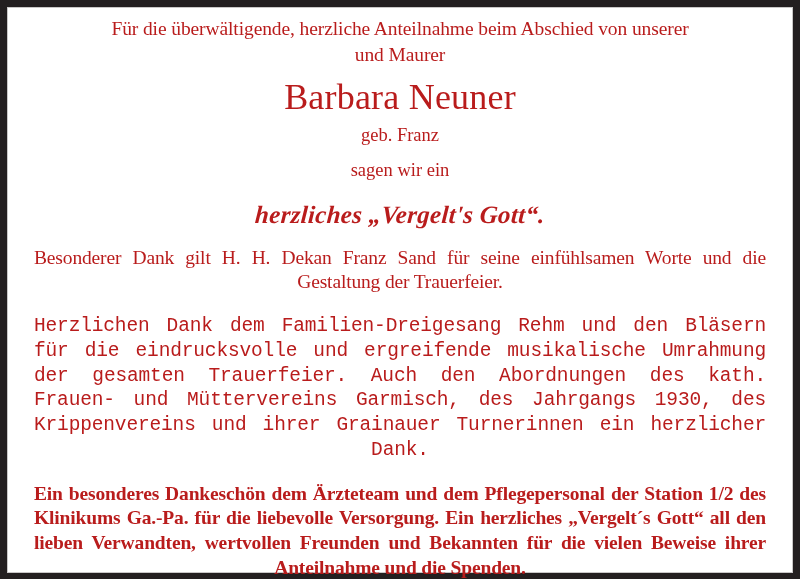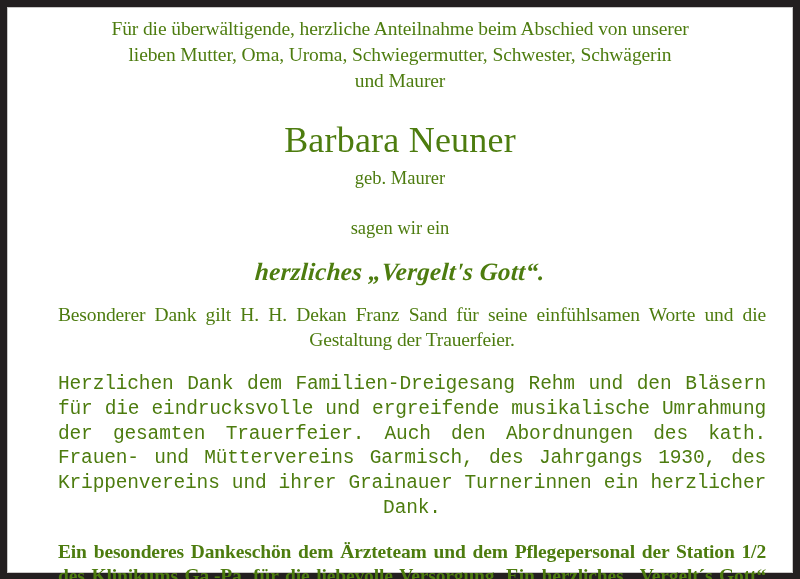--- a/index.html
+++ b/index.html
@@ -9,21 +9,21 @@
     background: #ffffff;
   }
   #notice-card {
     position: relative;
     width: 800px;
     height: 579px;
     box-sizing: border-box;
     background: #ffffff;
     overflow: hidden;
     font-family: "Liberation Serif", "DejaVu Serif", serif;
-    color: #4d7c0f;
+    color: #b91c1c;
   }
   
   .frame-edge {
     position: absolute;
     background: #231f20;
   }
   #frame-top    { left: 0;  top: 0;    width: 800px; height: 7px; }
   #frame-left   { left: 0;  top: 0;    width: 7px;   height: 579px; }
   #frame-right  { right: 0; top: 0;    width: 7px;   height: 579px; }
   #frame-bottom { left: 0;  bottom: 0; width: 800px; height: 6px; }
@@ -49,55 +49,54 @@
     font-size: 19.5px;
     line-height: 1.33;
     letter-spacing: -0.1px;
   }
   .intro-line { display: block; }
 
   #deceased-name {
     text-align: center;
     font-size: 36px;
     line-height: 1.12;
-    margin-top: 26px;
+    margin-top: 9px;
     letter-spacing: 0.2px;
     font-weight: 400;
   }
   #maiden-name {
     text-align: center;
     font-size: 18.5px;
     line-height: 1.2;
     margin-top: 7px;
   }
   #saying-line {
     text-align: center;
     font-size: 18.5px;
     line-height: 1.2;
-    margin-top: 28px;
+    margin-top: 13px;
   }
   #script-phrase {
     text-align: center;
     margin-top: 19px;
     font-size: 25px;
     font-weight: 700;
     font-style: italic;
     font-family: "Liberation Serif", "DejaVu Serif", serif;
     letter-spacing: 0.3px;
     transform: skewX(-4deg);
   }
 
   .body-paragraph {
     text-align: justify;
     text-align-last: center;
     font-size: 19.5px;
     line-height: 1.265;
     letter-spacing: -0.15px;
     hyphens: none;
-    margin-left: 24px;
   }
   #paragraph-1 { margin-top: 17px; }
   #paragraph-2 { margin-top: 1px; font-family: Liberation Mono, monospace; }
   #paragraph-3 { margin-top: 1px; font-weight: bold; }
 
   #footer-row {
     display: flex;
     align-items: flex-end;
     justify-content: space-between;
     margin-top: 13px;
@@ -118,26 +117,25 @@
   <div class="frame-edge" id="frame-top"></div>
   <div class="frame-edge" id="frame-left"></div>
   <div class="frame-edge" id="frame-right"></div>
   <div class="frame-edge" id="frame-bottom"></div>
   <div id="frame-inner-hairline"></div>
 
   <div id="notice-content">
 
     <div class="intro-block">
       <span class="intro-line">Für die überwältigende, herzliche Anteilnahme beim Abschied von unserer</span>
-      <span class="intro-line">lieben Mutter, Oma, Uroma, Schwiegermutter, Schwester, Schwägerin</span>
       <span class="intro-line">und Maurer</span>
     </div>
 
     <div id="deceased-name">Barbara Neuner</div>
-    <div id="maiden-name">geb. Maurer</div>
+    <div id="maiden-name">geb. Franz</div>
     <div id="saying-line">sagen wir ein</div>
     <div id="script-phrase">herzliches „Vergelt's Gott“.</div>
 
     <p class="body-paragraph" id="paragraph-1">Besonderer Dank gilt H. H. Dekan Franz Sand für seine einfühlsamen Worte und die Gestaltung der Trauerfeier.</p>
     <p class="body-paragraph" id="paragraph-2">Herzlichen Dank dem Familien-Dreigesang Rehm und den Bläsern für die eindrucksvolle und ergreifende musikalische Umrahmung der gesamten Trauerfeier. Auch den Abordnungen des kath. Frauen- und Müttervereins Garmisch, des Jahrgangs 1930, des Krippenvereins und ihrer Grainauer Turnerinnen ein herzlicher Dank.</p>
     <p class="body-paragraph" id="paragraph-3">Ein besonderes Dankeschön dem Ärzteteam und dem Pflegepersonal der Station 1/2 des Klinikums Ga.-Pa. für die liebevolle Versorgung. Ein herzliches „Vergelt´s Gott“ all den lieben Verwandten, wertvollen Freunden und Bekannten für die vielen Beweise ihrer Anteilnahme und die Spenden.</p>
 
     <div id="footer-row">
 
       <div id="mourners-block">

